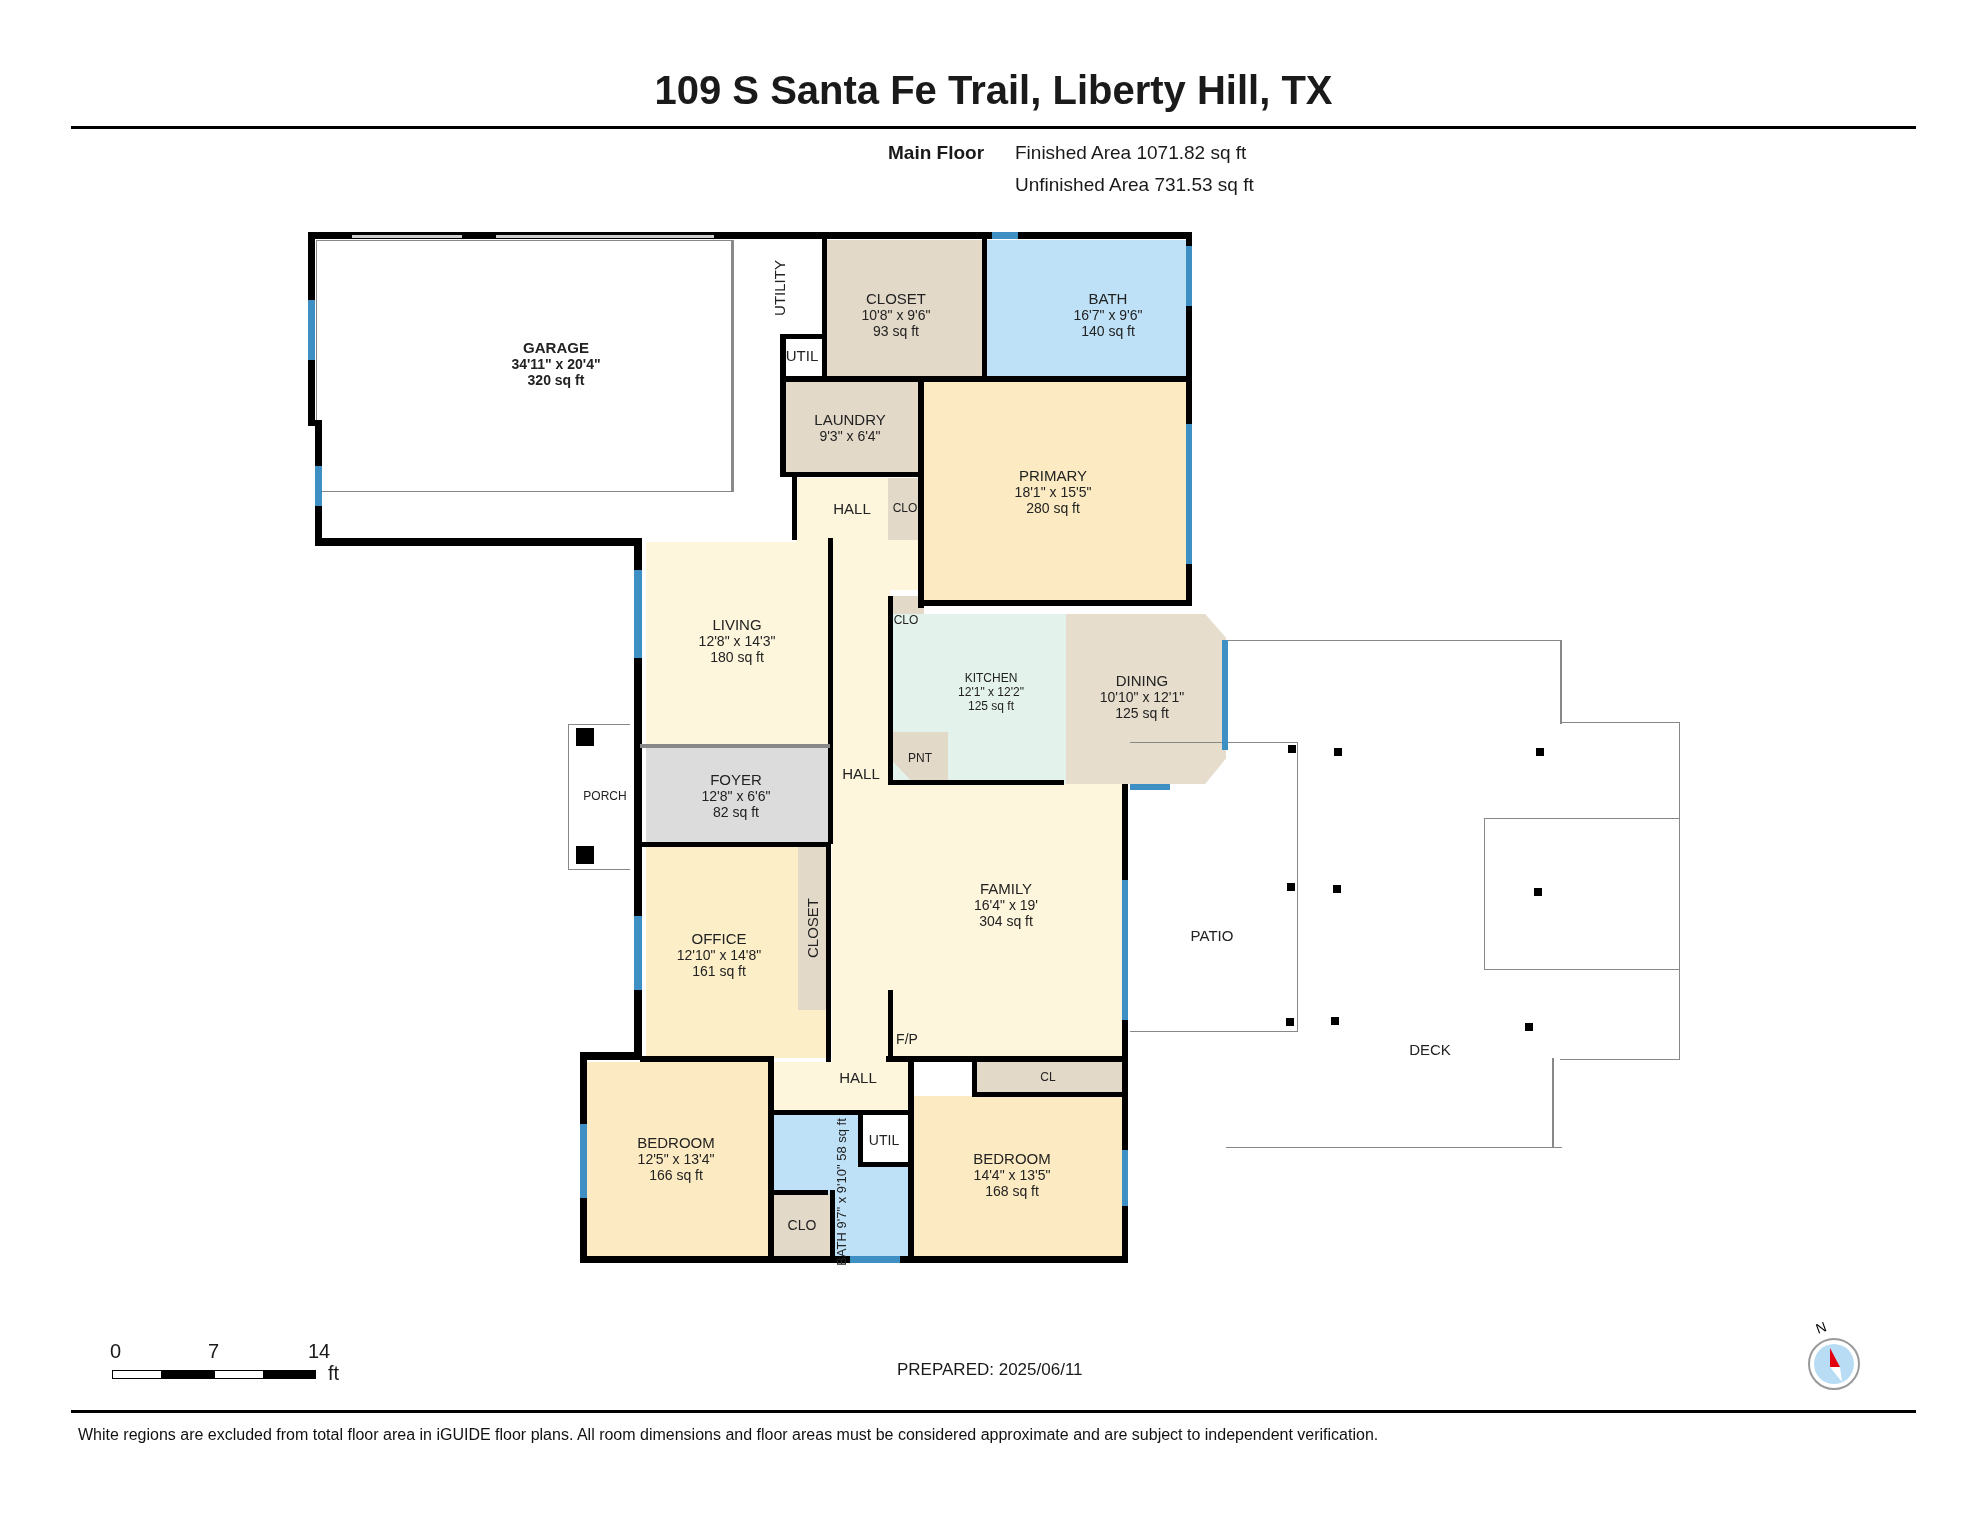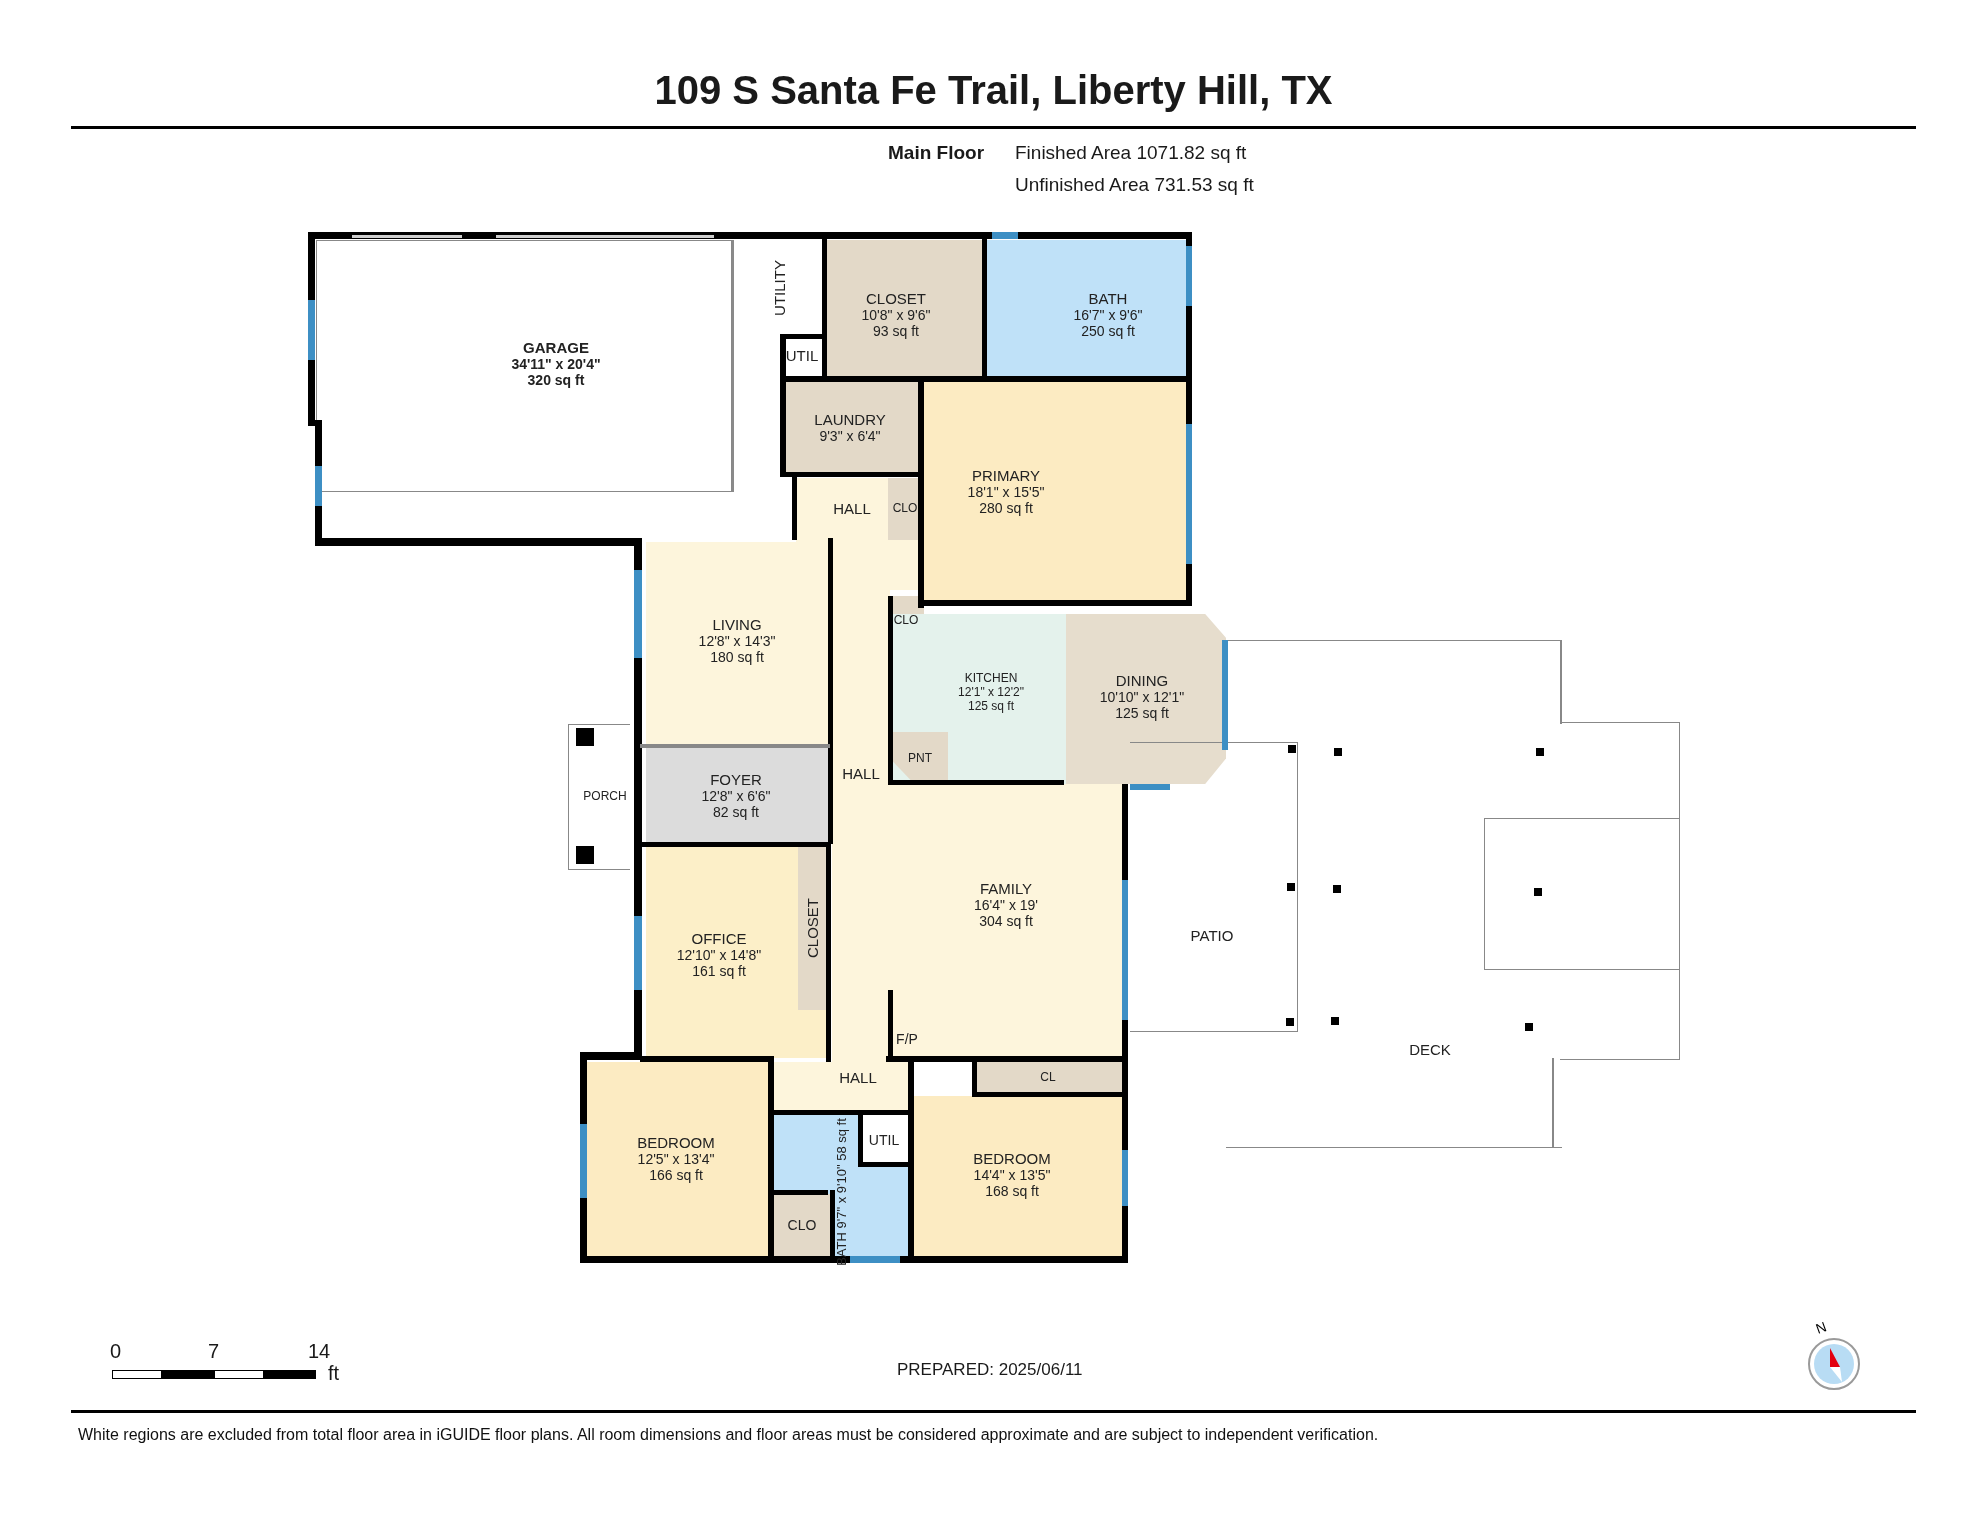--- a/index.html
+++ b/index.html
@@ -151,27 +151,27 @@
   <div class="lbl" style="left:802px; top:356px; font-size:15px;">UTIL</div>
 
   <div class="lbl" style="left:896px; top:315px;">
     <div class="nm">CLOSET</div>
     <div>10'8" x 9'6"</div>
     <div>93 sq ft</div>
   </div>
   <div class="lbl" style="left:1108px; top:315px;">
     <div class="nm">BATH</div>
     <div>16'7" x 9'6"</div>
-    <div>250 sq ft</div>
+    <div>140 sq ft</div>
   </div>
   <div class="lbl" style="left:850px; top:428px;">
     <div class="nm">LAUNDRY</div>
     <div>9'3" x 6'4"</div>
   </div>
-  <div class="lbl" style="left:1006px; top:492px;">
+  <div class="lbl" style="left:1053px; top:492px;">
     <div class="nm">PRIMARY</div>
     <div>18'1" x 15'5"</div>
     <div>280 sq ft</div>
   </div>
   <div class="lbl" style="left:852px; top:509px; font-size:15px;">HALL</div>
   <div class="lbl small" style="left:905px; top:508px;">CLO</div>
   <div class="lbl small" style="left:906px; top:620px;">CLO</div>
 
   <div class="lbl" style="left:737px; top:641px;">
     <div class="nm">LIVING</div>

